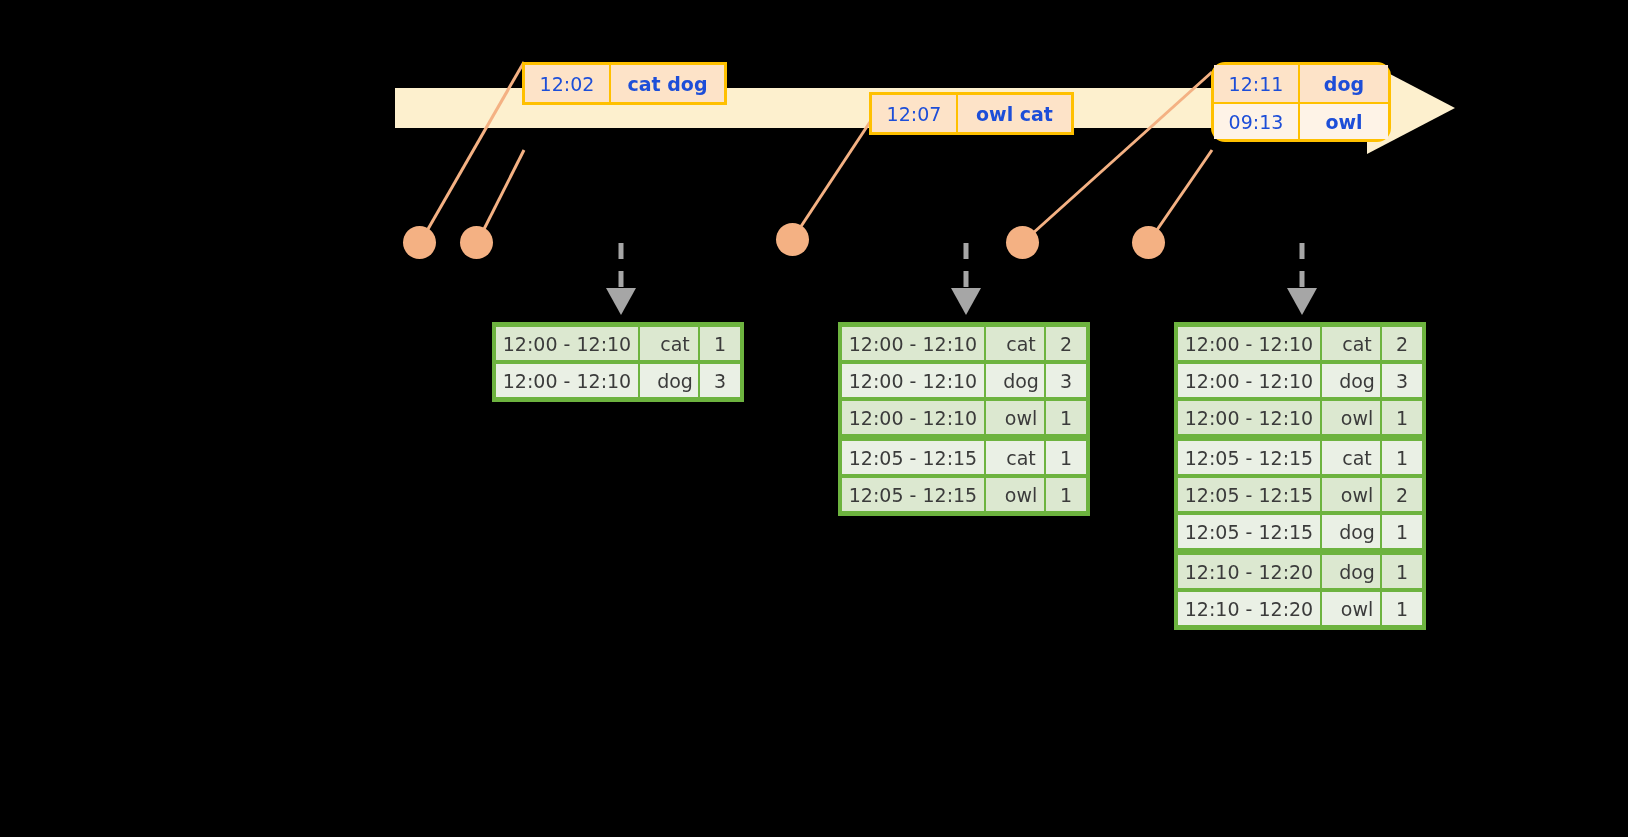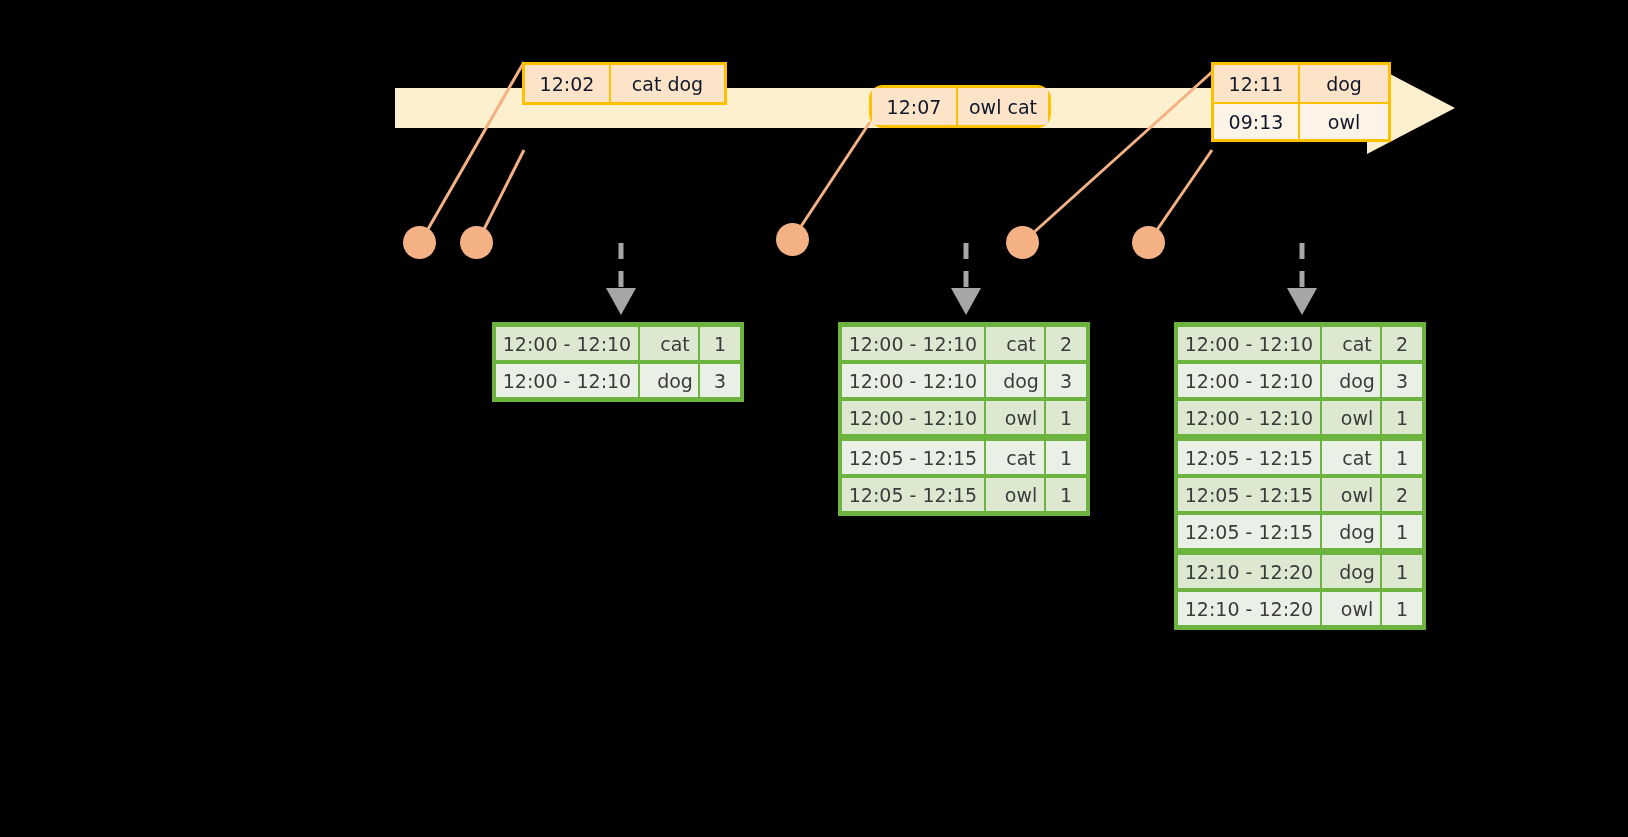--- a/index.html
+++ b/index.html
@@ -8,23 +8,23 @@
   #stage{position:absolute;left:0;top:0;width:1628px;height:837px;}
   svg.layer{position:absolute;left:0;top:0;width:1628px;height:837px;pointer-events:none;}
 
   
   .evt-group{position:absolute;border:3px solid #FFC000;box-sizing:border-box;}
   .evt-row{display:flex;height:37px;box-sizing:border-box;}
   .evt-row + .evt-row{border-top:2px solid #FFC000;}
   .evt-row.shade .cell{background:#FDE3C8;}
   .evt-row.plain .cell{background:#FEF3E7;}
   .evt-cell{display:flex;align-items:center;justify-content:center;
-            font-size:19px;color:#0f172a;box-sizing:border-box;}
+            font-size:19px;color:#1d4ed8;box-sizing:border-box;}
   .evt-time{width:86px;border-right:2px solid #FFC000;}
-  .evt-val{flex:1;}
+  .evt-val{flex:1;font-weight:bold;}
 
   
   .tbl{position:absolute;border:3px solid #6DB33F;box-sizing:border-box;background:#6DB33F;}
   .trow{display:flex;box-sizing:border-box;}
   .tcell{display:flex;align-items:center;justify-content:center;
          font-size:19px;color:#3b3b3b;height:33px;box-sizing:border-box;
          margin:2px 1px;text-align:right;}
   .trow.even .tcell{background:#DCE8D0;}
   .trow.odd  .tcell{background:#EAF0E5;}
   .c-win{width:142px;}
@@ -70,28 +70,28 @@
   <div style="position:absolute;left:1006px;top:226px;width:33px;height:33px;border-radius:50%;background:#F4B183;"></div>
   <div style="position:absolute;left:1132px;top:226px;width:33px;height:33px;border-radius:50%;background:#F4B183;"></div>
 
   <div class="evt-group" style="left:522px;top:62px;width:205px;">
     <div class="evt-row shade">
       <div class="evt-cell evt-time cell">12:02</div>
       <div class="evt-cell evt-val cell">cat dog</div>
     </div>
   </div>
 
-  <div class="evt-group" style="left:869px;top:85px;width:182px;border-radius:14px;">
+  <div class="evt-group" style="left:869px;top:92px;width:205px;">
     <div class="evt-row shade">
       <div class="evt-cell evt-time cell">12:07</div>
       <div class="evt-cell evt-val cell">owl cat</div>
     </div>
   </div>
 
-  <div class="evt-group" style="left:1211px;top:62px;width:180px;">
+  <div class="evt-group" style="left:1211px;top:62px;width:180px;border-radius:14px;">
     <div class="evt-row shade">
       <div class="evt-cell evt-time cell">12:11</div>
       <div class="evt-cell evt-val cell">dog</div>
     </div>
     <div class="evt-row plain">
       <div class="evt-cell evt-time cell">09:13</div>
       <div class="evt-cell evt-val cell">owl</div>
     </div>
   </div>
 

